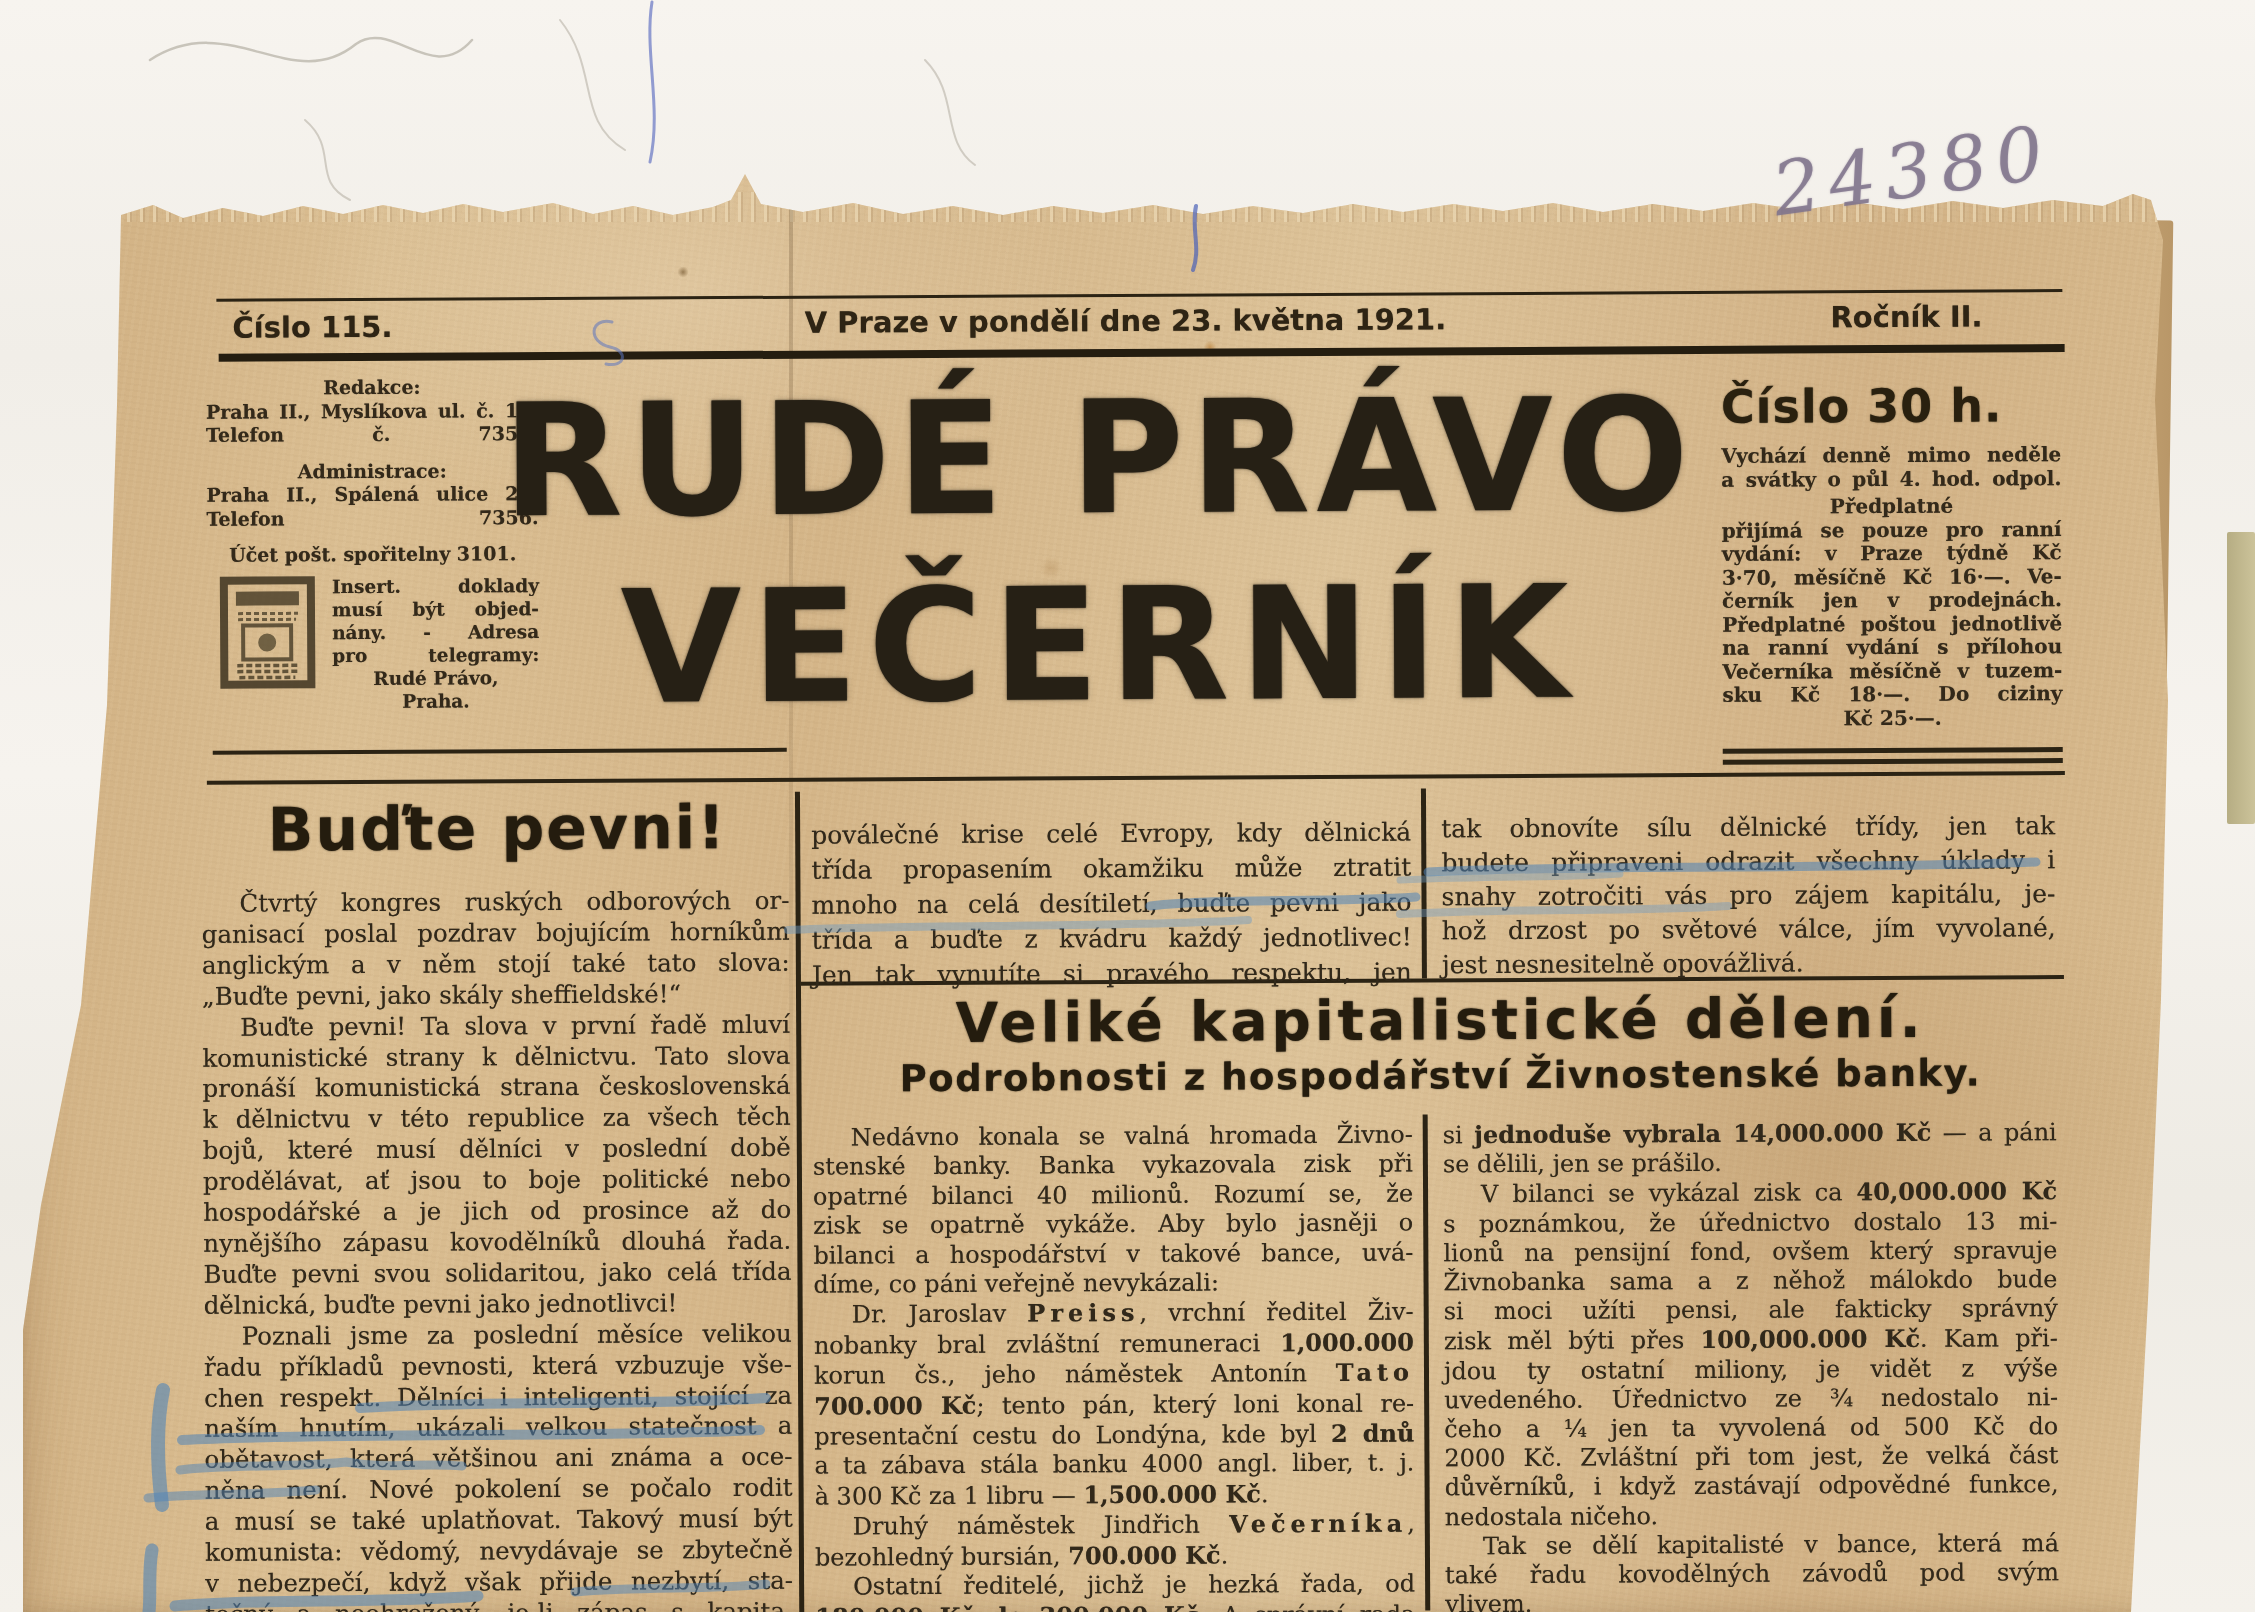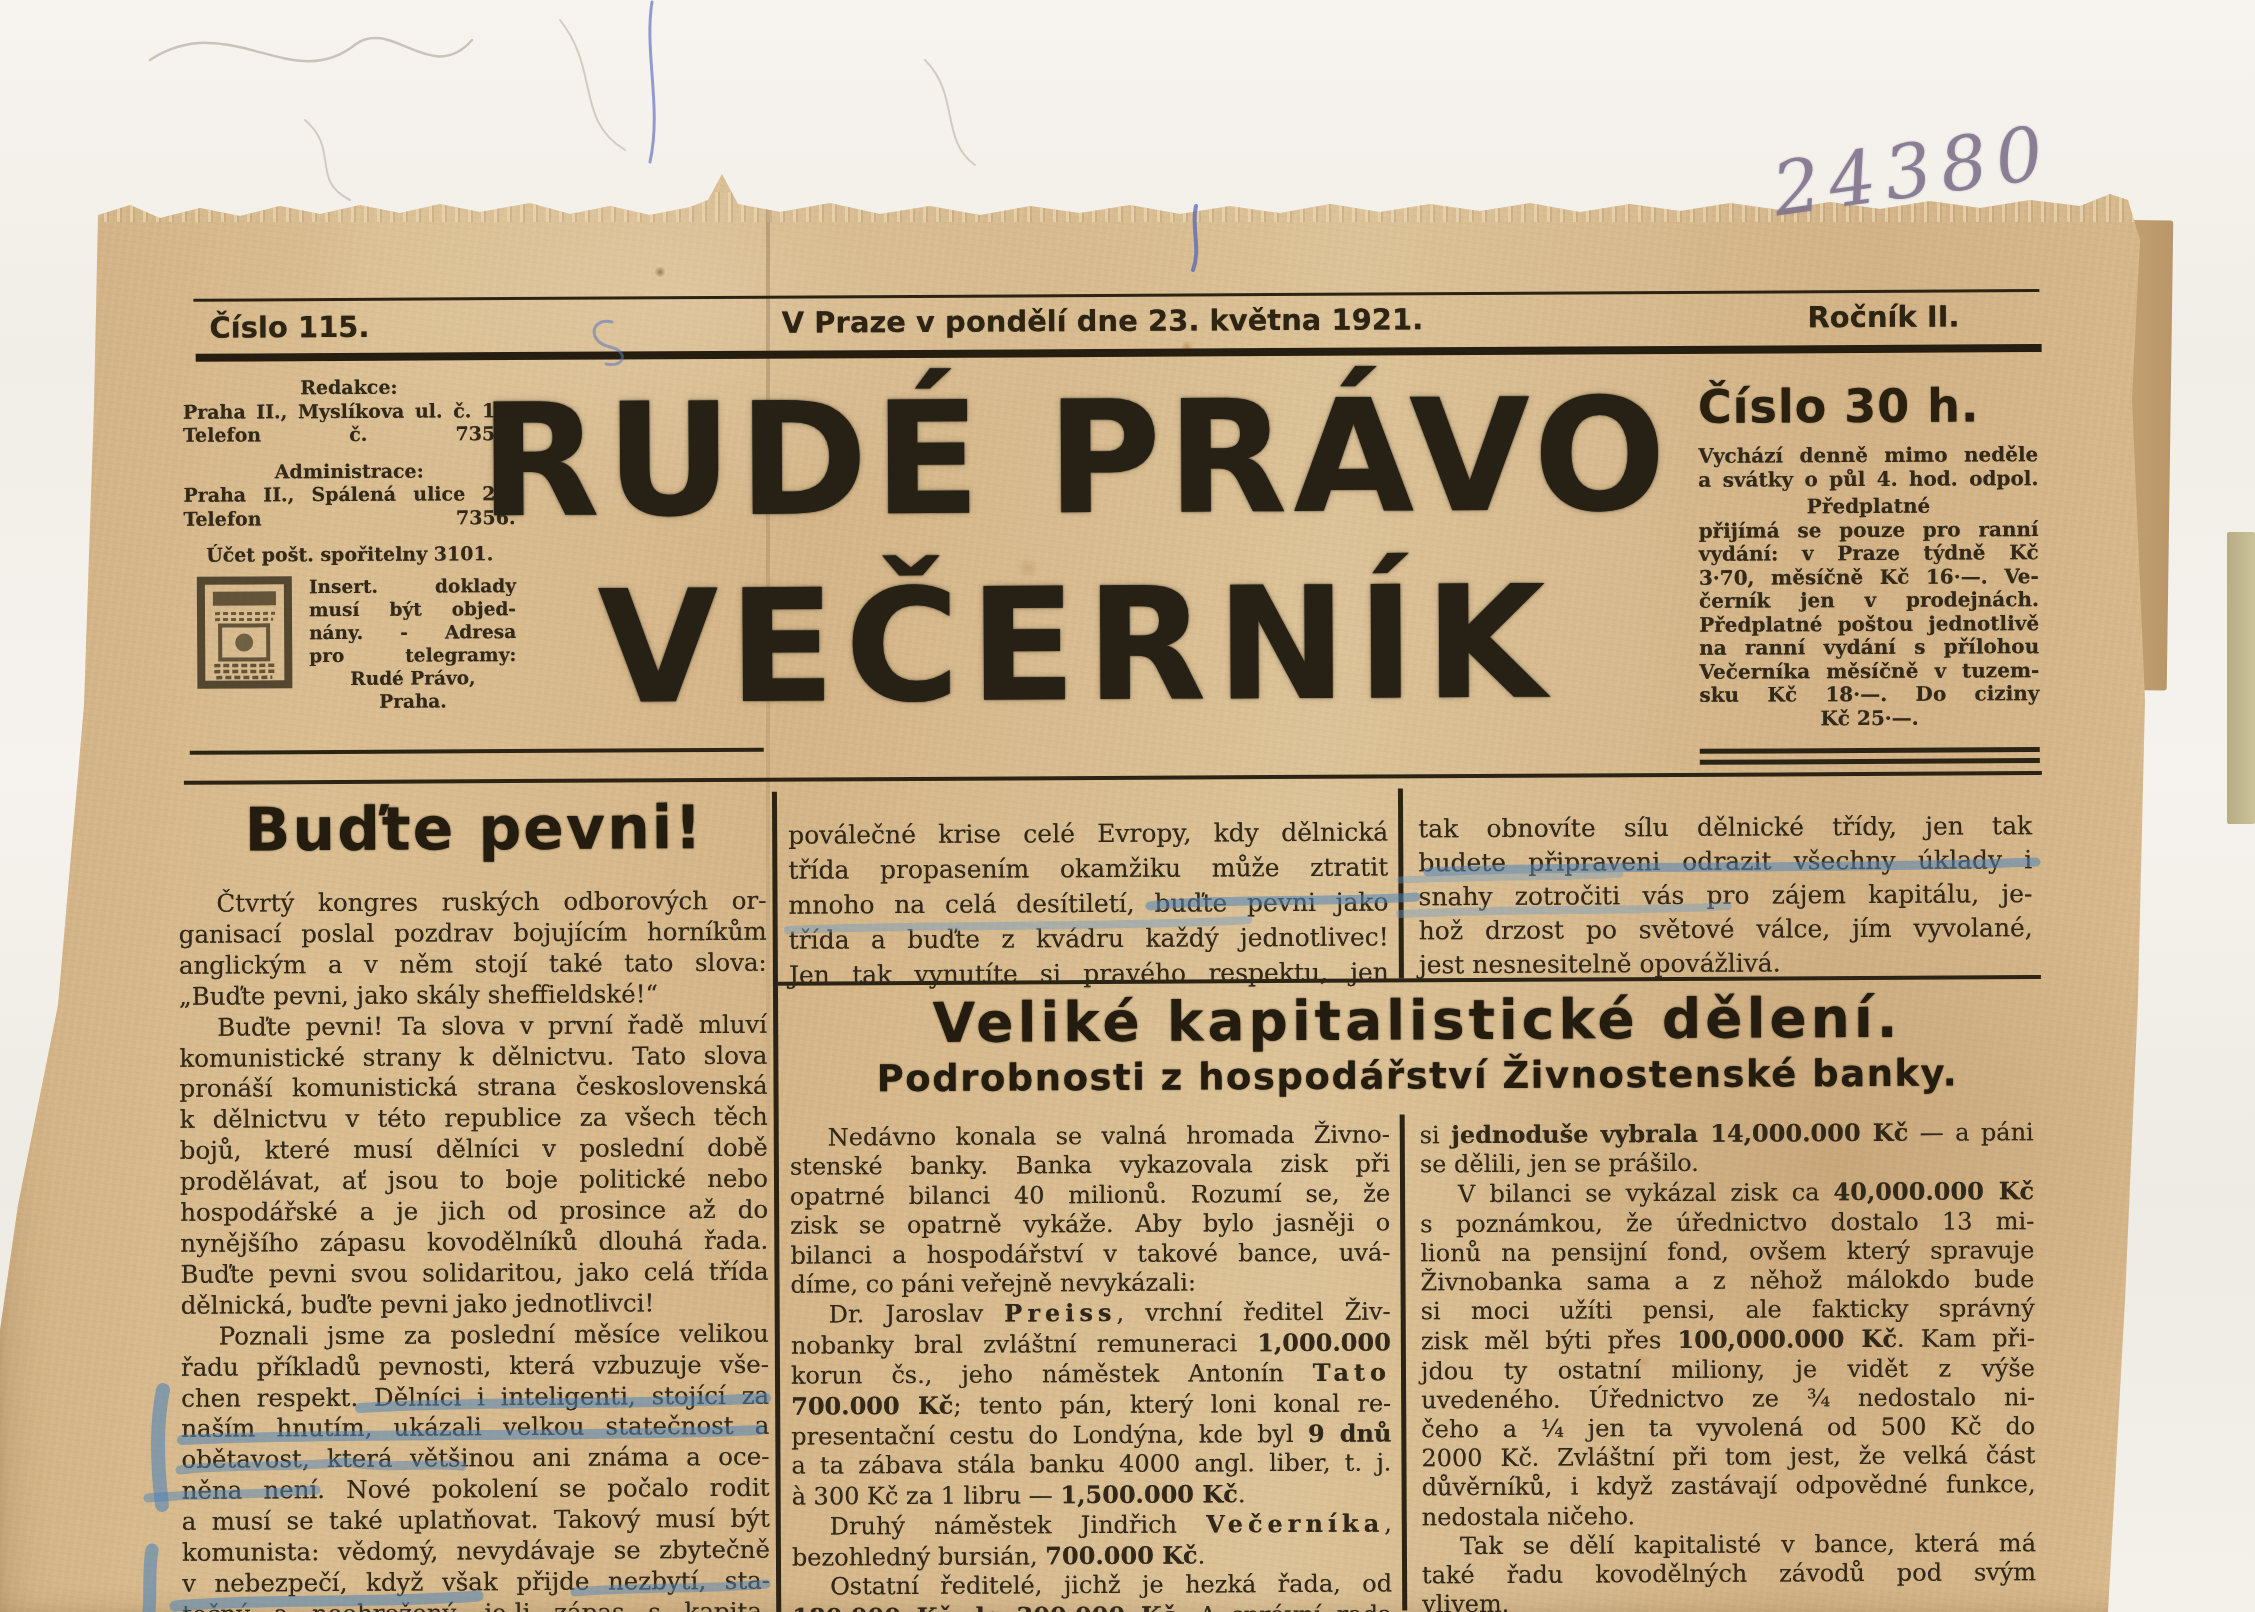--- a/index.html
+++ b/index.html
@@ -33,21 +33,21 @@
                 inset 0 14px 16px -10px rgba(110,80,45,.45),
                 inset 28px 0 44px -24px rgba(125,90,50,.28);
     clip-path: polygon(98px 215px,130px 205px,160px 218px,200px 208px,240px 216px,280px 206px,
       320px 214px,360px 205px,400px 213px,440px 204px,480px 212px,530px 203px,570px 214px,
       610px 206px,650px 215px,690px 207px,708px 200px,722px 174px,738px 204px,780px 212px,
       830px 203px,880px 214px,930px 206px,980px 215px,1030px 206px,1080px 213px,1130px 205px,
       1180px 214px,1230px 206px,1280px 213px,1330px 204px,1380px 212px,1430px 204px,1480px 211px,
       1530px 203px,1580px 212px,1630px 204px,1680px 211px,1730px 203px,1780px 210px,1830px 202px,
       1880px 209px,1930px 201px,1980px 208px,2030px 200px,2080px 206px,2110px 194px,2128px 200px,
       2140px 240px,2132px 400px,2145px 700px,2138px 1000px,2125px 1300px,2108px 1612px,
-      0px 1612px,0px 1330px,18px 1205px,58px 1005px,84px 705px,94px 405px);}
+      0px 1612px,0px 1330px,18px 1205px,58px 1005px,84px 705px,94px 405px); margin-left: 23px;}
   .fringe{position:absolute;left:0;top:192px;width:2150px;height:30px;opacity:.8;
     background:repeating-linear-gradient(90deg, rgba(235,216,180,.9) 0 3px, rgba(185,155,115,.5) 3px 5px, rgba(220,198,160,.25) 5px 9px, transparent 9px 13px);}
   .crease{position:absolute;left:766px;top:196px;width:4px;height:1416px;
     background:linear-gradient(180deg, rgba(95,70,40,.28) 0%, rgba(95,70,40,.14) 35%, rgba(95,70,40,.05) 70%, transparent 100%);}
 
   .content{position:absolute;inset:0;transform:rotate(-.3deg);transform-origin:1100px 800px;color:#332a1b;}
 
   
   .rule{position:absolute;background:#2b2314;}
   .r-thin-top{left:196px;top:294px;width:1846px;height:3px;}
@@ -272,21 +272,21 @@
           <div class="tline ind">Nedávno konala se valná hromada Živno-</div>
           <div class="tline">stenské banky. Banka vykazovala zisk při</div>
           <div class="tline">opatrné bilanci 40 milionů. Rozumí se, že</div>
           <div class="tline">zisk se opatrně vykáže. Aby bylo jasněji o</div>
           <div class="tline">bilanci a hospodářství v takové bance, uvá-</div>
           <div class="tline pend">díme, co páni veřejně nevykázali:</div>
           <div class="tline ind">Dr. Jaroslav <span class="sp">Preiss</span>, vrchní ředitel Živ-</div>
           <div class="tline">nobanky bral zvláštní remuneraci <b>1,000.000</b></div>
           <div class="tline">korun čs., jeho náměstek Antonín <span class="sp">Tato</span></div>
           <div class="tline"><b>700.000 Kč</b>; tento pán, který loni konal re-</div>
-          <div class="tline">presentační cestu do Londýna, kde byl <b>9 dnů</b></div>
+          <div class="tline">presentační cestu do Londýna, kde byl <b>2 dnů</b></div>
           <div class="tline">a ta zábava stála banku 4000 angl. liber, t. j.</div>
           <div class="tline pend">à 300 Kč za 1 libru — <b>1,500.000 Kč</b>.</div>
           <div class="tline ind">Druhý náměstek Jindřich <span class="sp">Večerníka</span>,</div>
           <div class="tline pend">bezohledný bursián, <b>700.000 Kč</b>.</div>
           <div class="tline ind">Ostatní ředitelé, jichž je hezká řada, od</div>
           <div class="tline"><b>180.000 Kč do 300.000 Kč</b>. A správní rada</div>
         </div>
       <div class="colbody colR2">
           <div class="tline">si <b>jednoduše vybrala 14,000.000 Kč</b> — a páni</div>
           <div class="tline pend">se dělili, jen se prášilo.</div>

